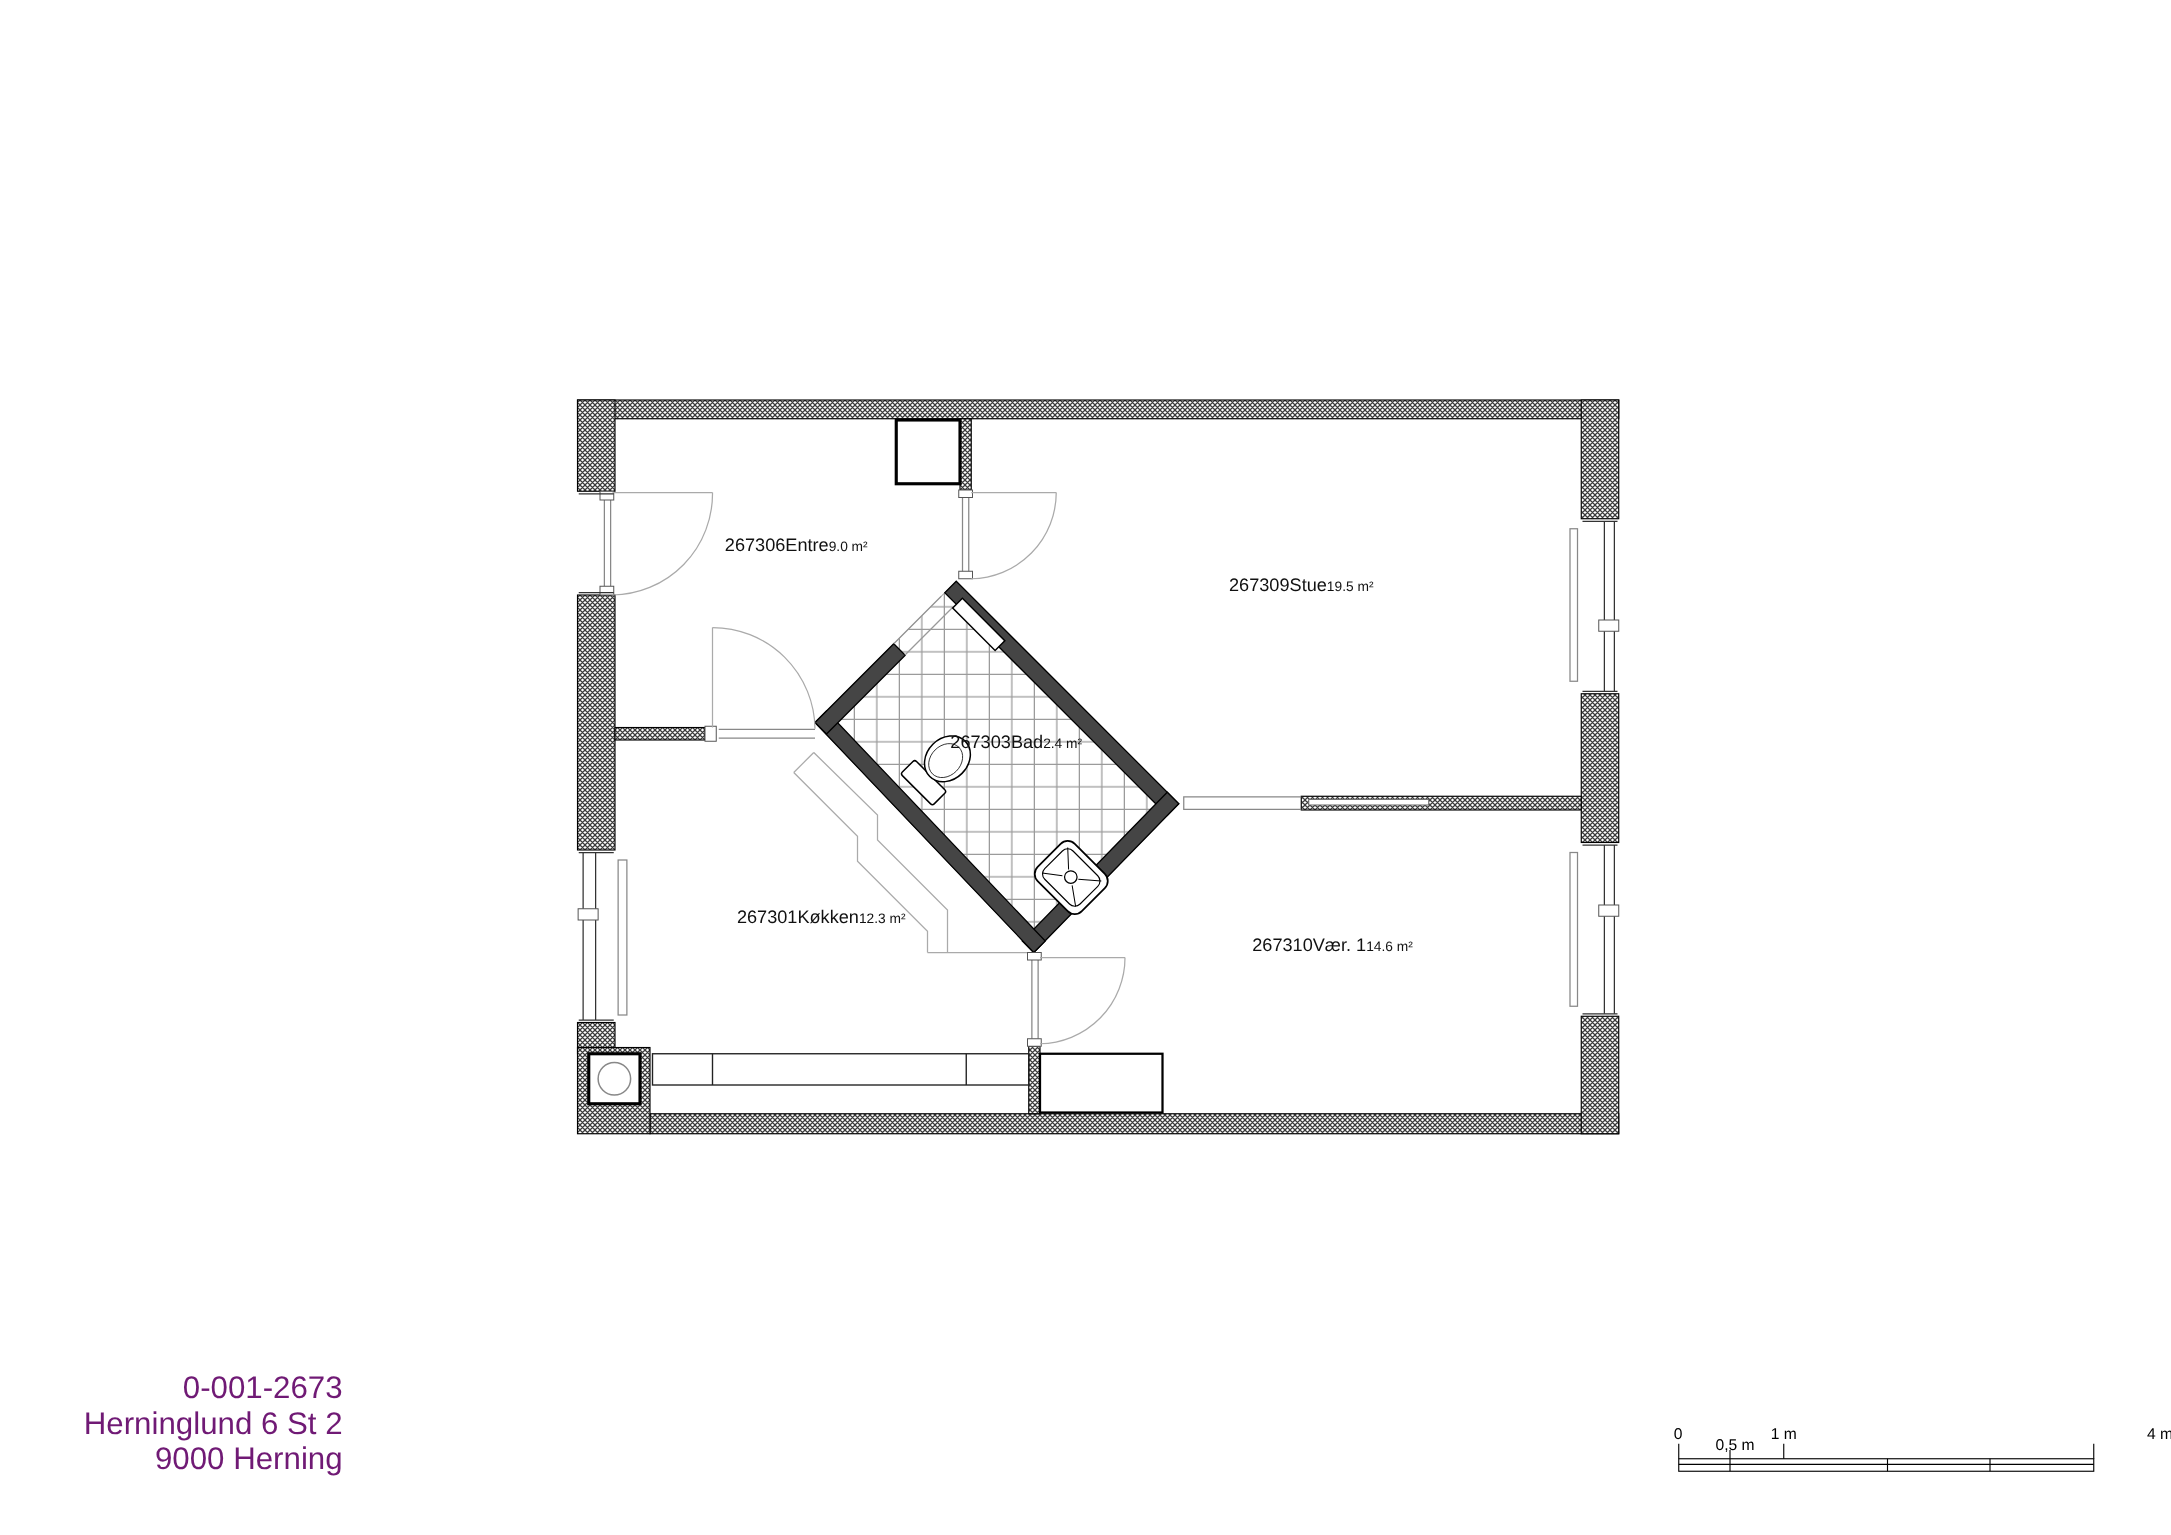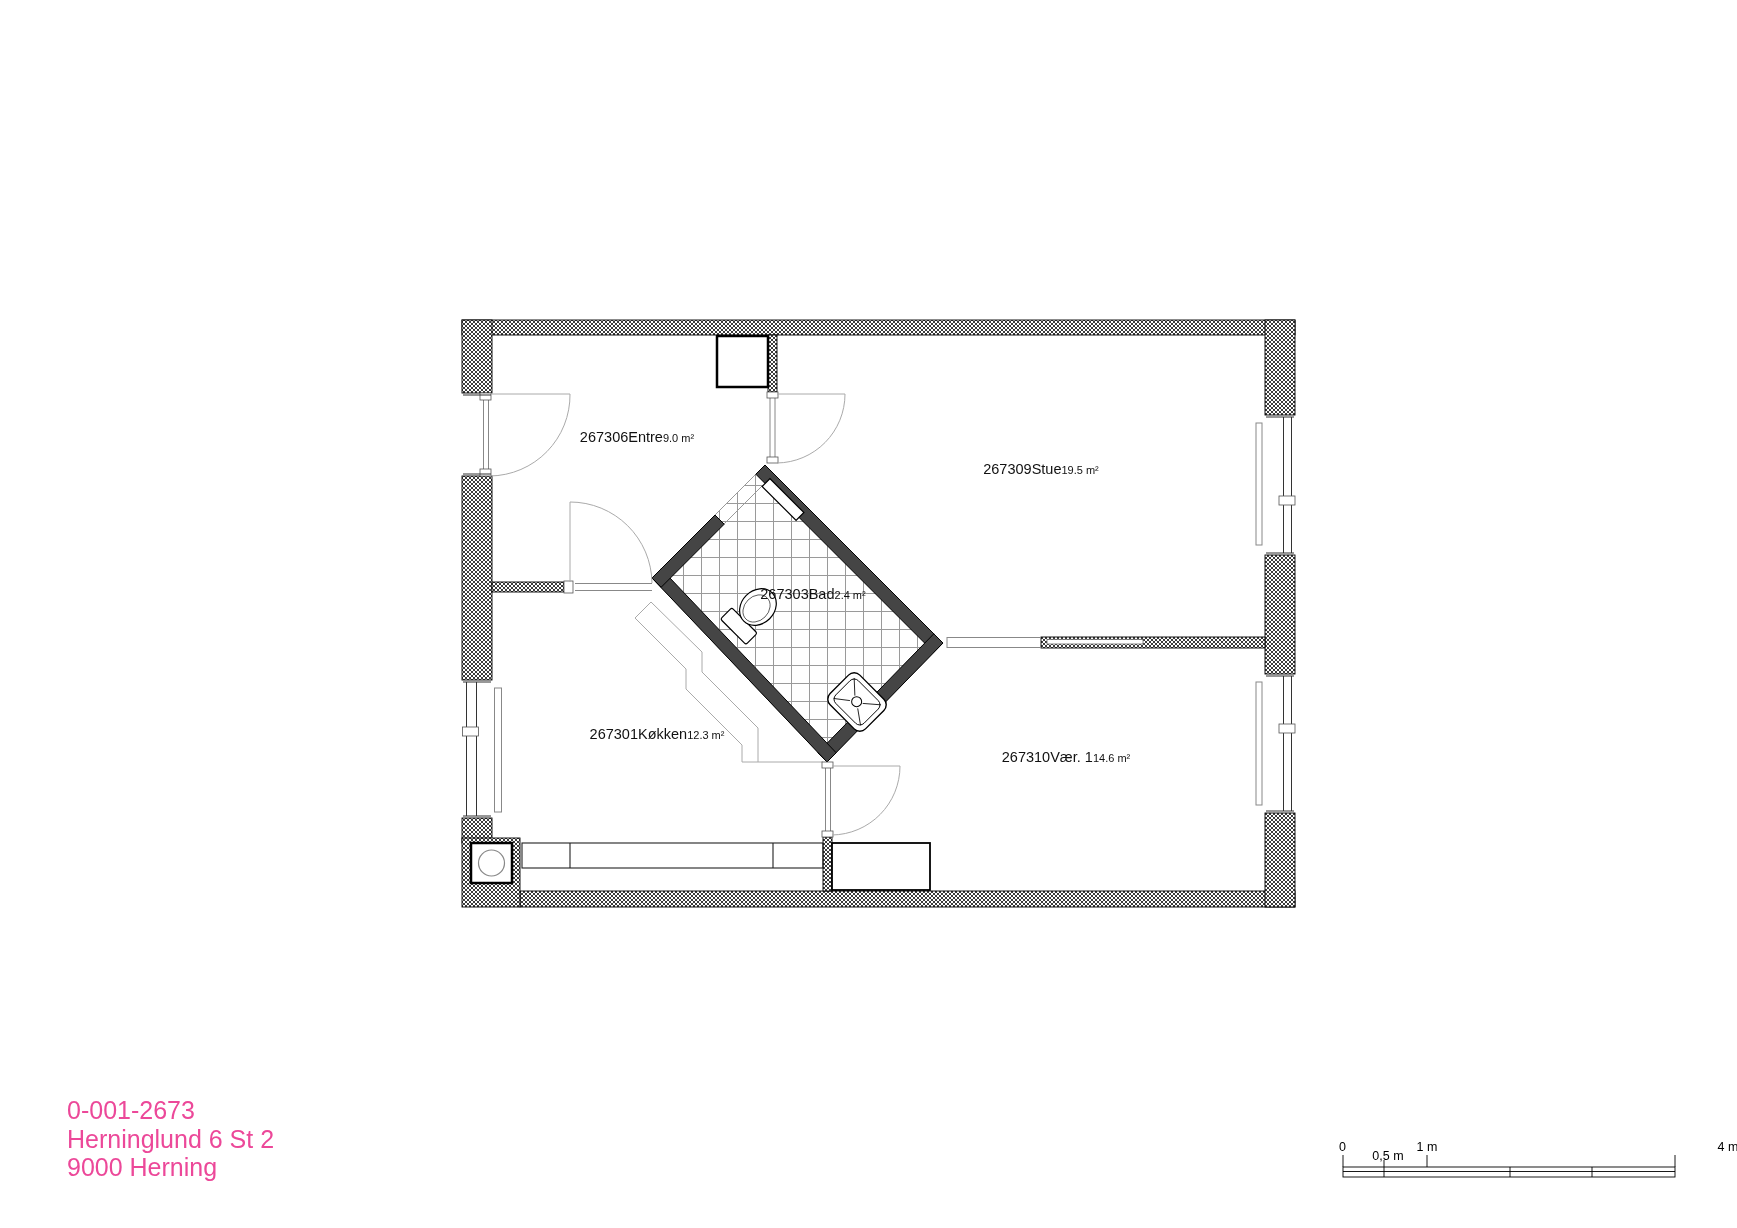--- a/index.html
+++ b/index.html
@@ -4,21 +4,21 @@
 <style>
   html,body{margin:0;padding:0;background:#fff;}
   body{width:1737px;height:1228px;position:relative;overflow:hidden;
        font-family:"Liberation Sans", sans-serif;color:#000;}
   #plan-svg{position:absolute;left:0;top:0;}
   .room-label{position:absolute;transform:translateX(-50%);display:flex;
               flex-direction:row;align-items:center;text-align:right;
               font-size:14.5px;line-height:17px;color:#111;white-space:nowrap;}
   .room-label .room-area{font-size:11px;line-height:14px;margin-top:1px;}
   .title-block{position:absolute;left:67px;top:1096px;font-size:25px;
-               line-height:28.5px;color:#ec4899;white-space:nowrap;}
+               line-height:28.5px;color:#701a75;white-space:nowrap;text-align:right;}
   .scale-label{position:absolute;font-size:12.5px;line-height:14px;color:#000;
                white-space:nowrap;}
   .scale-label.ctr{transform:translateX(-50%);}
 </style>
 </head>
 <body>
 
 <svg id="plan-svg" width="1737" height="1228" viewBox="0 0 1737 1228">
   <defs>
     <pattern id="hatch" width="4" height="4" patternUnits="userSpaceOnUse">

